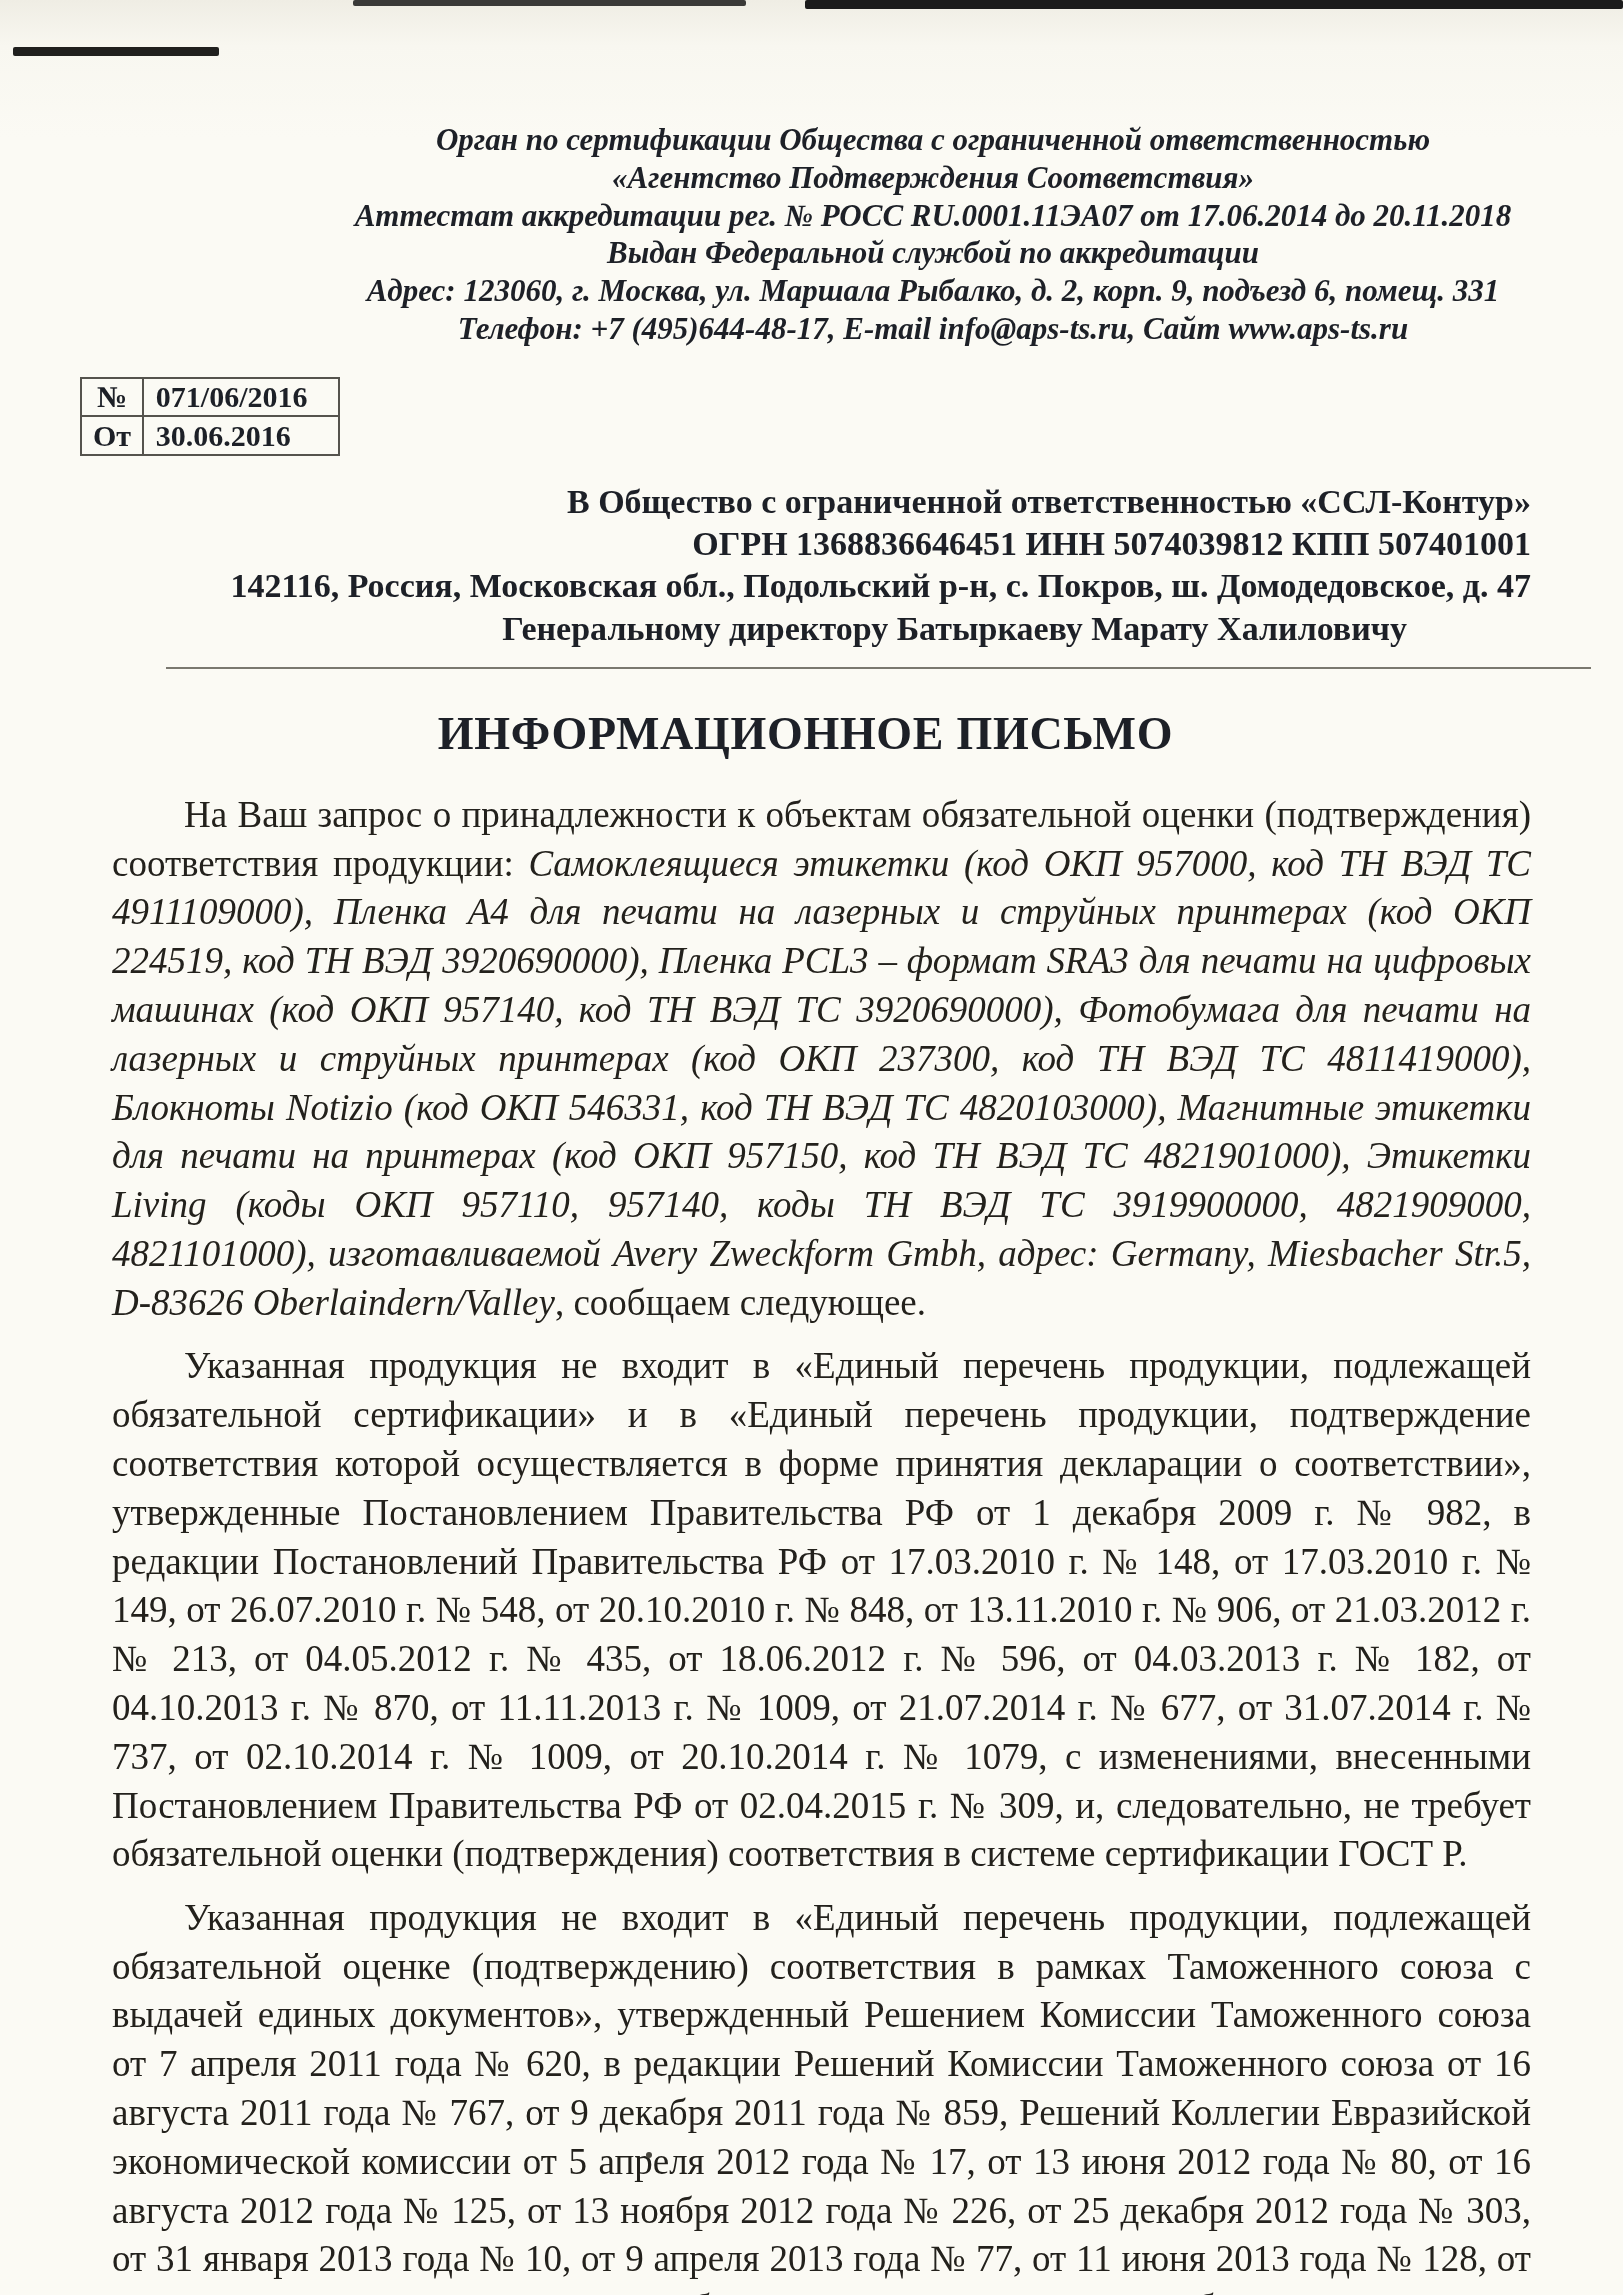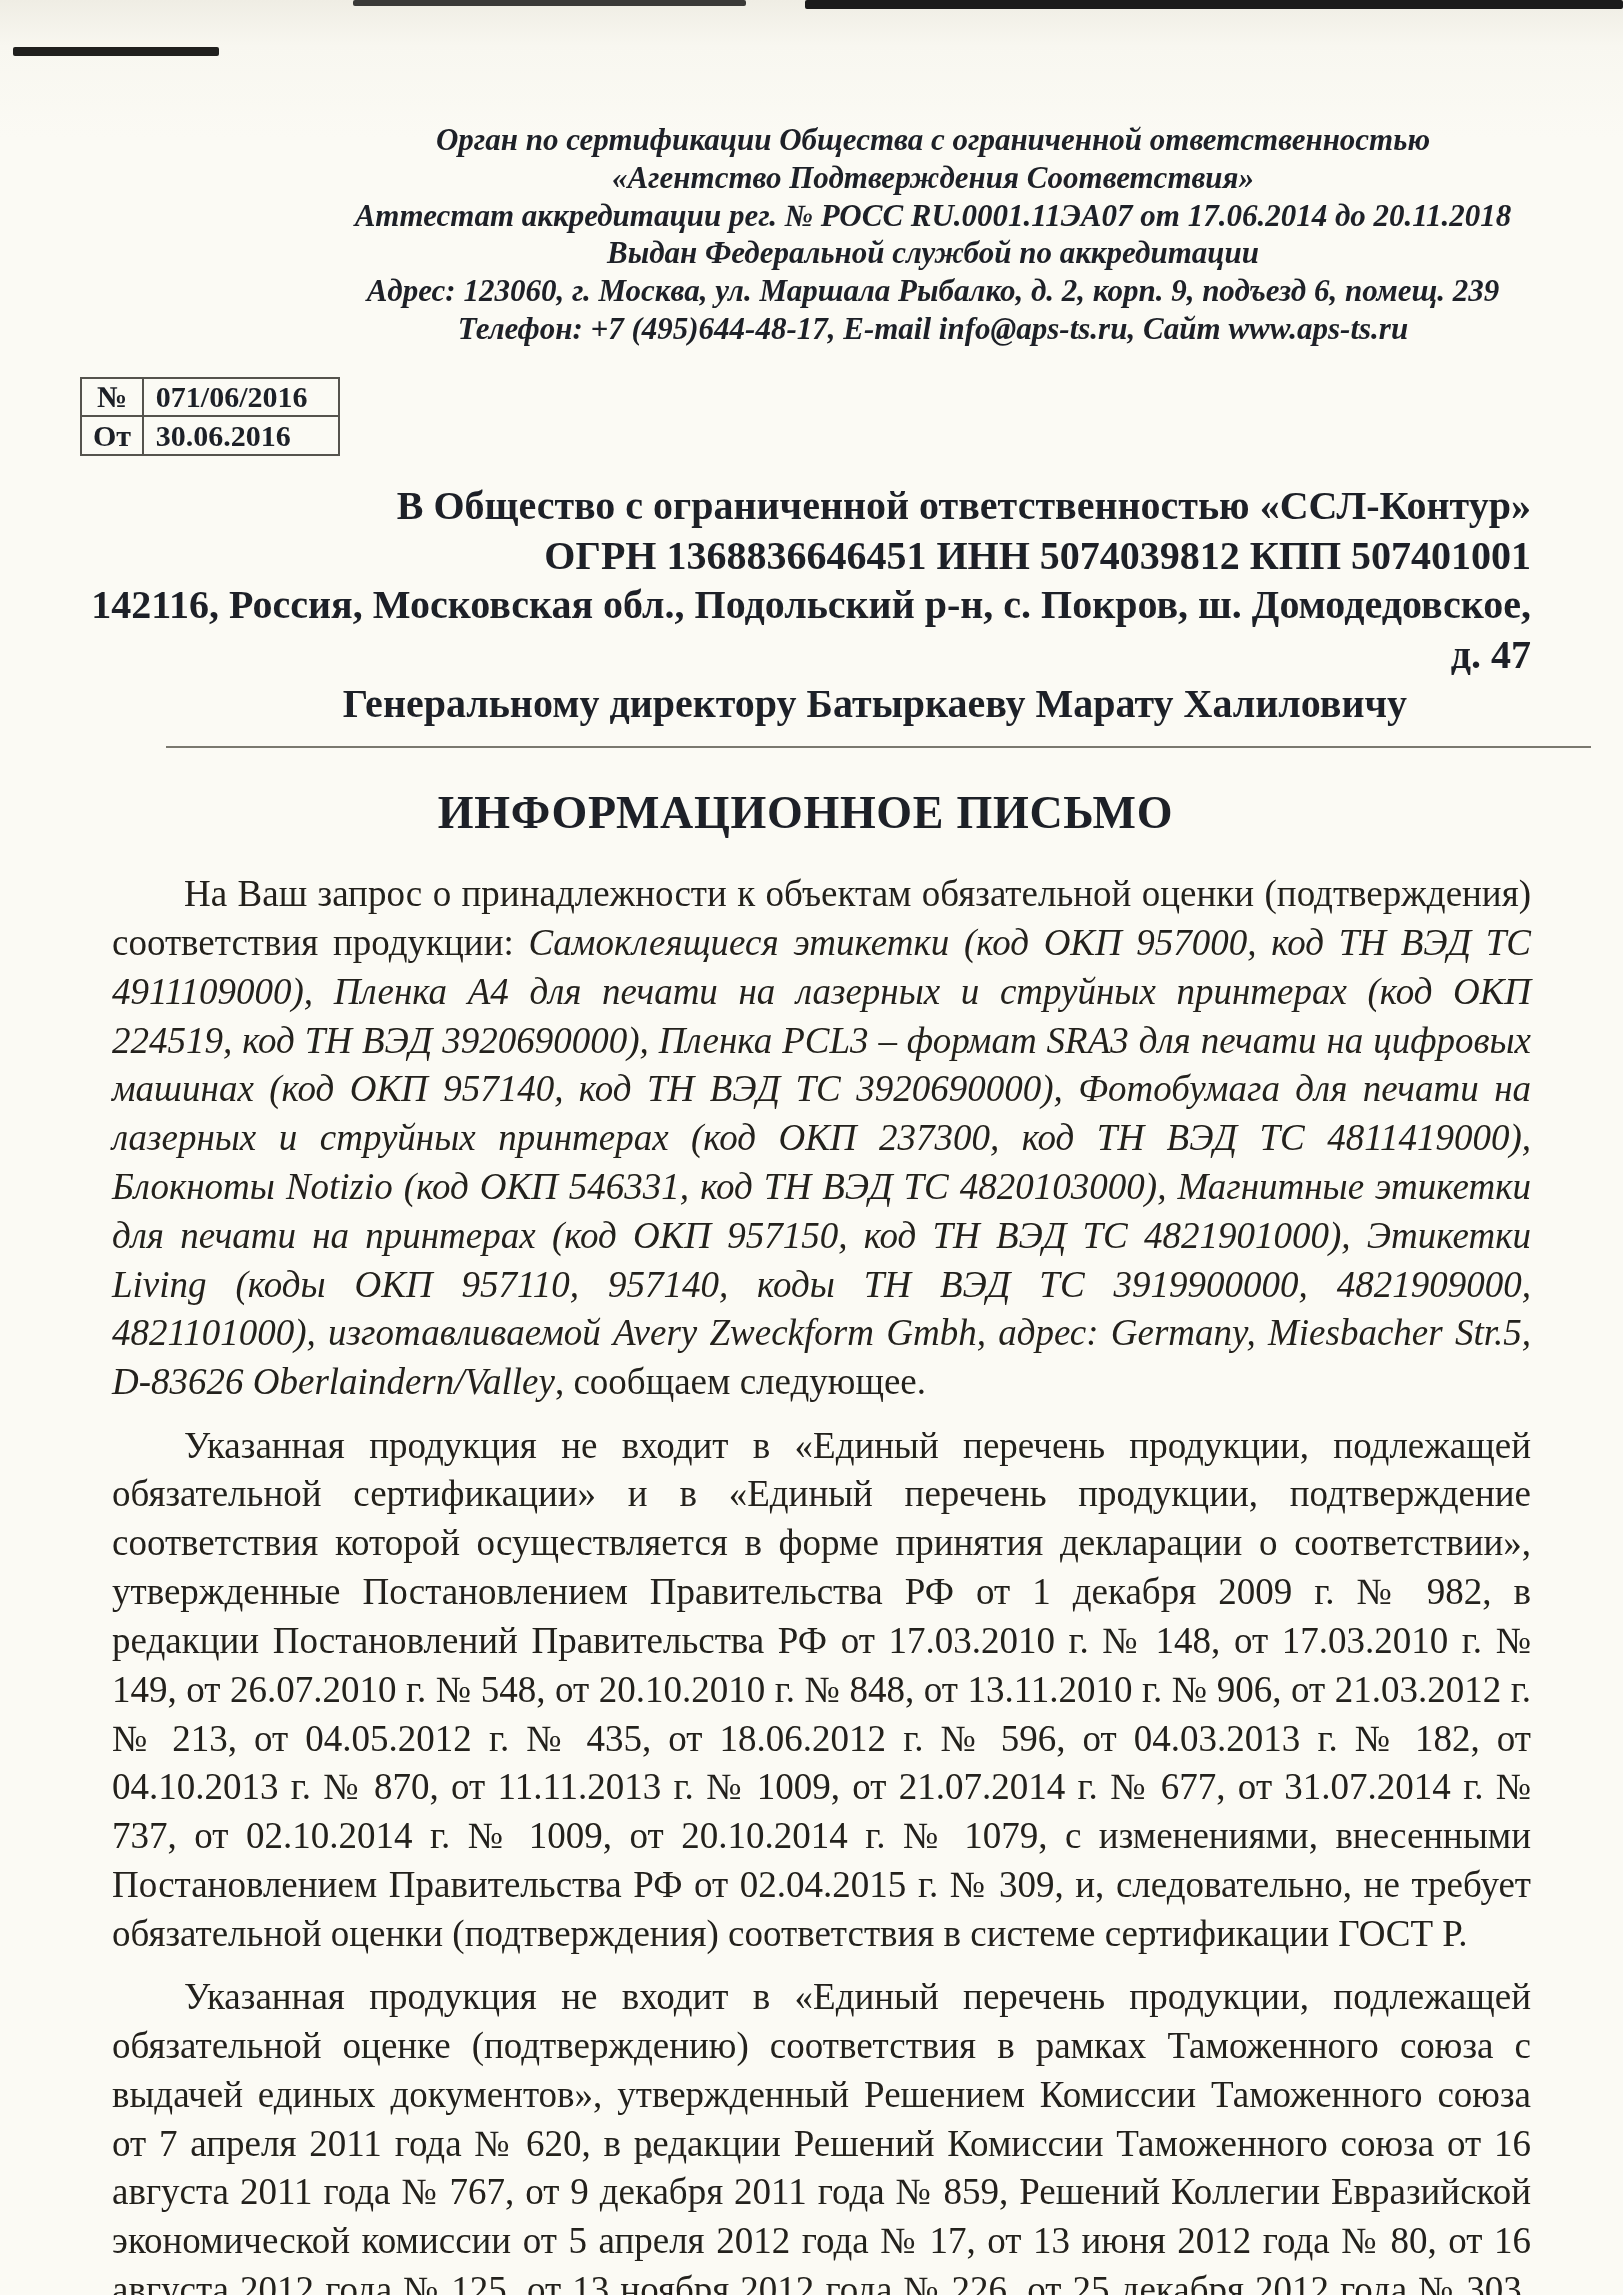--- a/index.html
+++ b/index.html
@@ -43,21 +43,21 @@
     border:2px solid #55534d;
     padding:1.3px 11.8px;
     height:33px;
   }
   .ref-table td.lbl { width:62px; text-align:center; padding:1.3px 5.2px; }
   .ref-table td.val { min-width:196px; text-align:left;margin-left:32px; }
 
   .recipient {
     margin-top:25px;
     font-weight:bold;
-    font-size:40px;
+    font-size:34px;
     line-height:1.24;
     color:#1d2027;
   }
   .recipient .r-line { text-align:right; }
   .recipient .r-line.inset { padding-right:124px; }
 
   .sep {
     border:none;
     border-top:2px solid #7a786f;
     margin:17px -60px 0 86px;
@@ -93,21 +93,21 @@
   <div class="artifact bar-a"></div>
   <div class="artifact bar-b"></div>
   <div class="artifact line-left"></div>
   <div class="artifact dot"></div>
 
   <div class="letterhead">
     <div class="lh-line">Орган по сертификации Общества с ограниченной ответственностью</div>
     <div class="lh-line">«Агентство Подтверждения Соответствия»</div>
     <div class="lh-line">Аттестат аккредитации рег. № РОСС RU.0001.11ЭА07 от 17.06.2014 до 20.11.2018</div>
     <div class="lh-line">Выдан Федеральной службой по аккредитации</div>
-    <div class="lh-line">Адрес: 123060, г. Москва, ул. Маршала Рыбалко, д. 2, корп. 9, подъезд 6, помещ. 239</div>
+    <div class="lh-line">Адрес: 123060, г. Москва, ул. Маршала Рыбалко, д. 2, корп. 9, подъезд 6, помещ. 331</div>
     <div class="lh-line">Телефон: +7 (495)644-48-17, E-mail info@aps-ts.ru, Сайт www.aps-ts.ru</div>
   </div>
 
   <table class="ref-table">
     <tbody>
       <tr>
         <td class="lbl">№</td>
         <td class="val">071/06/2016</td>
       </tr>
       <tr>

